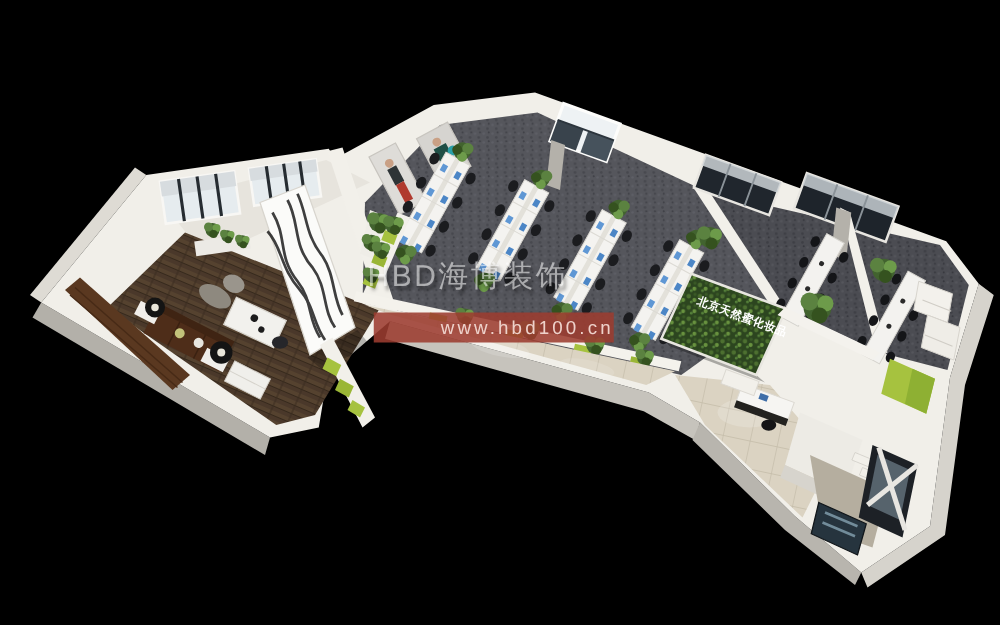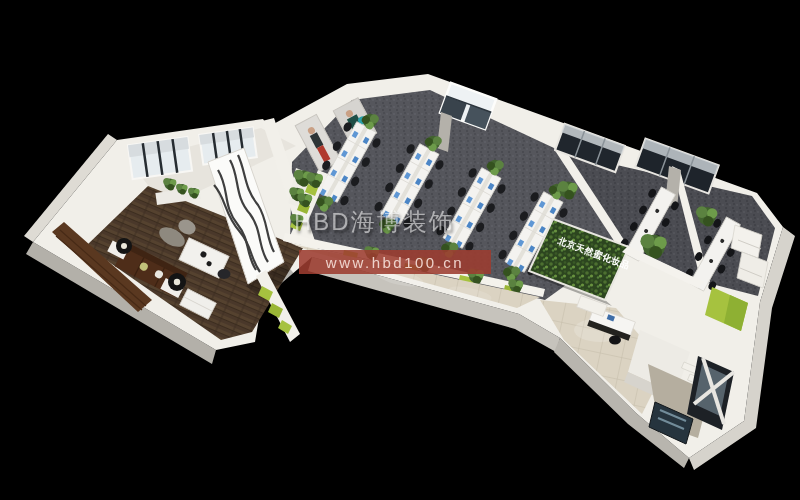--- a/index.html
+++ b/index.html
@@ -4,21 +4,21 @@
 <style>
   html,body{margin:0;padding:0;background:#000;}
   .stage{position:relative;width:800px;height:500px;background:#000;overflow:hidden;
          font-family:"Liberation Sans","DejaVu Sans",sans-serif;}
   .stage svg{position:absolute;left:0;top:0;}
   .wm{position:absolute;left:294px;top:210px;font-weight:normal;font-size:24px;line-height:1;
       letter-spacing:2px;color:rgba(255,255,255,.55);white-space:nowrap;
       text-shadow:2px 3px 3px rgba(0,0,0,.45);
       font-family:"Liberation Sans","DejaVu Sans",sans-serif;}
   .banner{position:absolute;left:299px;top:250px;width:192px;height:24px;
-      background:rgba(156,60,48,.88);display:flex;align-items:center;justify-content:center;}
+      background:rgba(156,60,48,.88);display:flex;align-items:center;justify-content:flex-end;}
   .banner span{font-size:15px;letter-spacing:2.5px;color:#eed2cb;line-height:1;
       font-family:"Liberation Sans","DejaVu Sans",sans-serif;}
 </style>
 </head>
 <body>
 
 <div class="stage">
 <svg width="800" height="500" viewBox="0 0 800 500">
   <defs>
     <pattern id="wood" width="16" height="7" patternUnits="userSpaceOnUse" patternTransform="rotate(23)">

